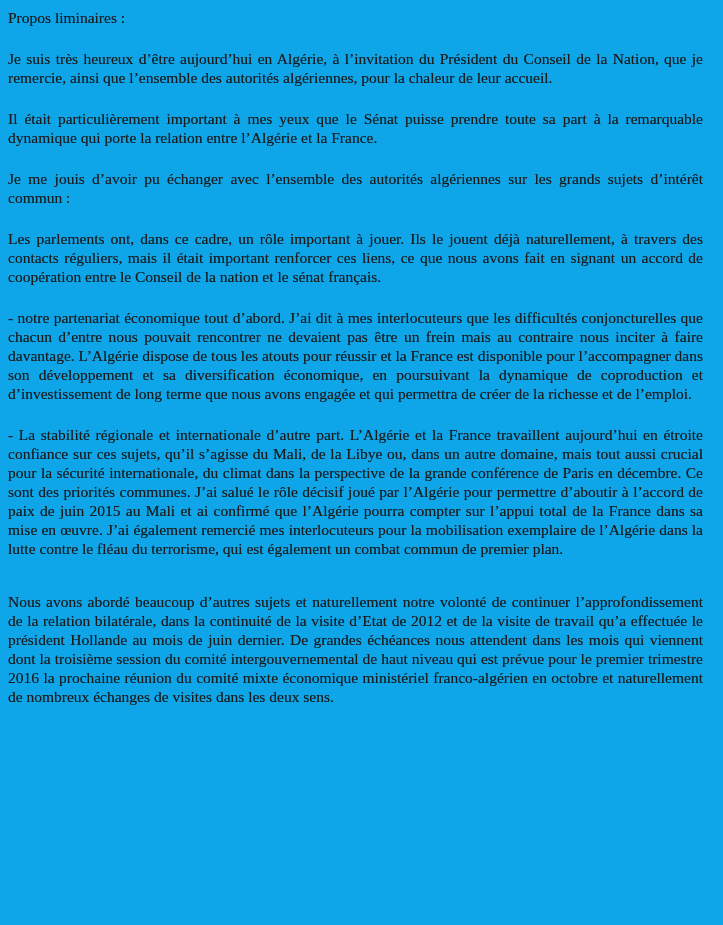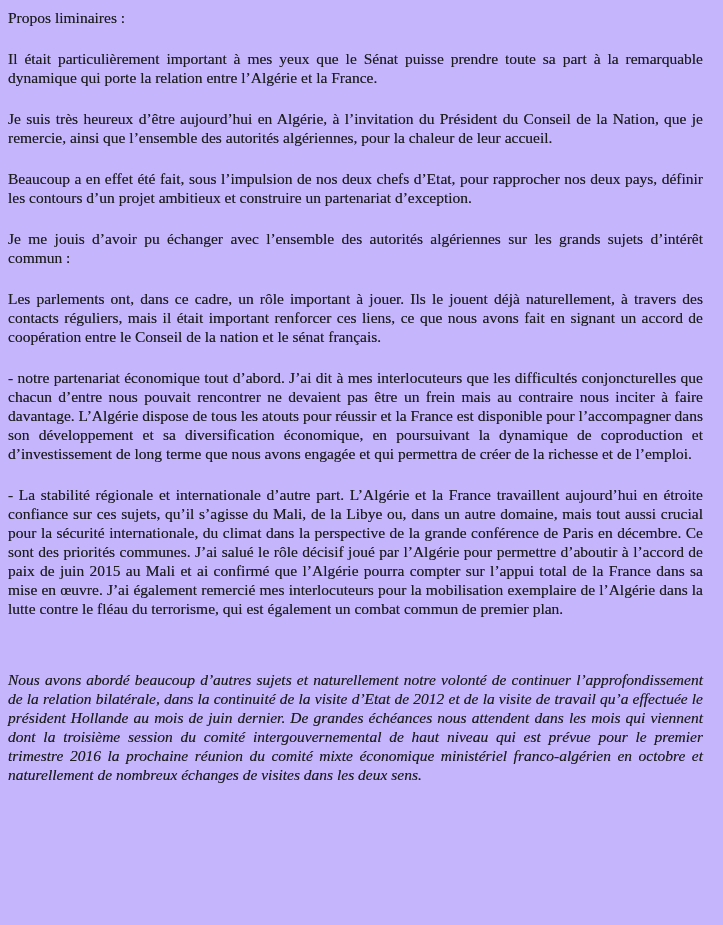--- a/index.html
+++ b/index.html
@@ -4,56 +4,54 @@
 <style>
   html, body {
     margin: 0;
     padding: 0;
     background: #ffffff;
   }
   .page {
     width: 723px;
     height: 925px;
     box-sizing: border-box;
-    background: #c4b5fd;
+    background: #0ea5e9;
     padding: 8px 20px 0 8px;
     overflow: hidden;
     font-family: "Liberation Serif", "DejaVu Serif", serif;
     font-size: 15.5px;
     line-height: 19px;
     color: #1c1c1c;
     
     text-shadow: 0 0 0.5px rgba(20,20,20,0.55);
   }
   .doc-title {
     margin: 0;
     font-weight: normal;
     font-size: 15.5px;
     line-height: 19px;
   }
   .para {
     margin: 22px 0 0 0;
     text-align: justify;
   }
   .para.big-gap {
-    margin-top: 52px;
-    font-style: italic;
+    margin-top: 34px;
   }
 </style>
 </head>
 <body>
 
 <div class="page">
   <p class="doc-title">Propos liminaires :</p>
 
+  <p class="para">Je suis très heureux d’être aujourd’hui en Algérie, à l’invitation du Président du Conseil de la Nation, que je remercie, ainsi que l’ensemble des autorités algériennes, pour la chaleur de leur accueil.</p>
+
   <p class="para">Il était particulièrement important à mes yeux que le Sénat puisse prendre toute sa part à la remarquable dynamique qui porte la relation entre l’Algérie et la France.</p>
 
-  <p class="para">Je suis très heureux d’être aujourd’hui en Algérie, à l’invitation du Président du Conseil de la Nation, que je remercie, ainsi que l’ensemble des autorités algériennes, pour la chaleur de leur accueil.</p>
-
-  <p class="para">Beaucoup a en effet été fait, sous l’impulsion de nos deux chefs d’Etat, pour rapprocher nos deux pays, définir les contours d’un projet ambitieux et construire un partenariat d’exception.</p>
 
   <p class="para">Je me jouis d’avoir pu échanger avec l’ensemble des autorités algériennes sur les grands sujets d’intérêt commun :</p>
 
   <p class="para">Les parlements ont, dans ce cadre, un rôle important à jouer. Ils le jouent déjà naturellement, à travers des contacts réguliers, mais il était important renforcer ces liens, ce que nous avons fait en signant un accord de coopération entre le Conseil de la nation et le sénat français.</p>
 
   <p class="para">- notre partenariat économique tout d’abord. J’ai dit à mes interlocuteurs que les difficultés conjoncturelles que chacun d’entre nous pouvait rencontrer ne devaient pas être un frein mais au contraire nous inciter à faire davantage. L’Algérie dispose de tous les atouts pour réussir et la France est disponible pour l’accompagner dans son développement et sa diversification économique, en poursuivant la dynamique de coproduction et d’investissement de long terme que nous avons engagée et qui permettra de créer de la richesse et de l’emploi.</p>
 
   <p class="para">- La stabilité régionale et internationale d’autre part. L’Algérie et la France travaillent aujourd’hui en étroite confiance sur ces sujets, qu’il s’agisse du Mali, de la Libye ou, dans un autre domaine, mais tout aussi crucial pour la sécurité internationale, du climat dans la perspective de la grande conférence de Paris en décembre. Ce sont des priorités communes. J’ai salué le rôle décisif joué par l’Algérie pour permettre d’aboutir à l’accord de paix de juin 2015 au Mali et ai confirmé que l’Algérie pourra compter sur l’appui total de la France dans sa mise en œuvre. J’ai également remercié mes interlocuteurs pour la mobilisation exemplaire de l’Algérie dans la lutte contre le fléau du terrorisme, qui est également un combat commun de premier plan.</p>
 
   <p class="para big-gap">Nous avons abordé beaucoup d’autres sujets et naturellement notre volonté de continuer l’approfondissement de la relation bilatérale, dans la continuité de la visite d’Etat de 2012 et de la visite de travail qu’a effectuée le président Hollande au mois de juin dernier. De grandes échéances nous attendent dans les mois qui viennent dont la troisième session du comité intergouvernemental de haut niveau qui est prévue pour le premier trimestre 2016 la prochaine réunion du comité mixte économique ministériel franco-algérien en octobre et naturellement de nombreux échanges de visites dans les deux sens.</p>

